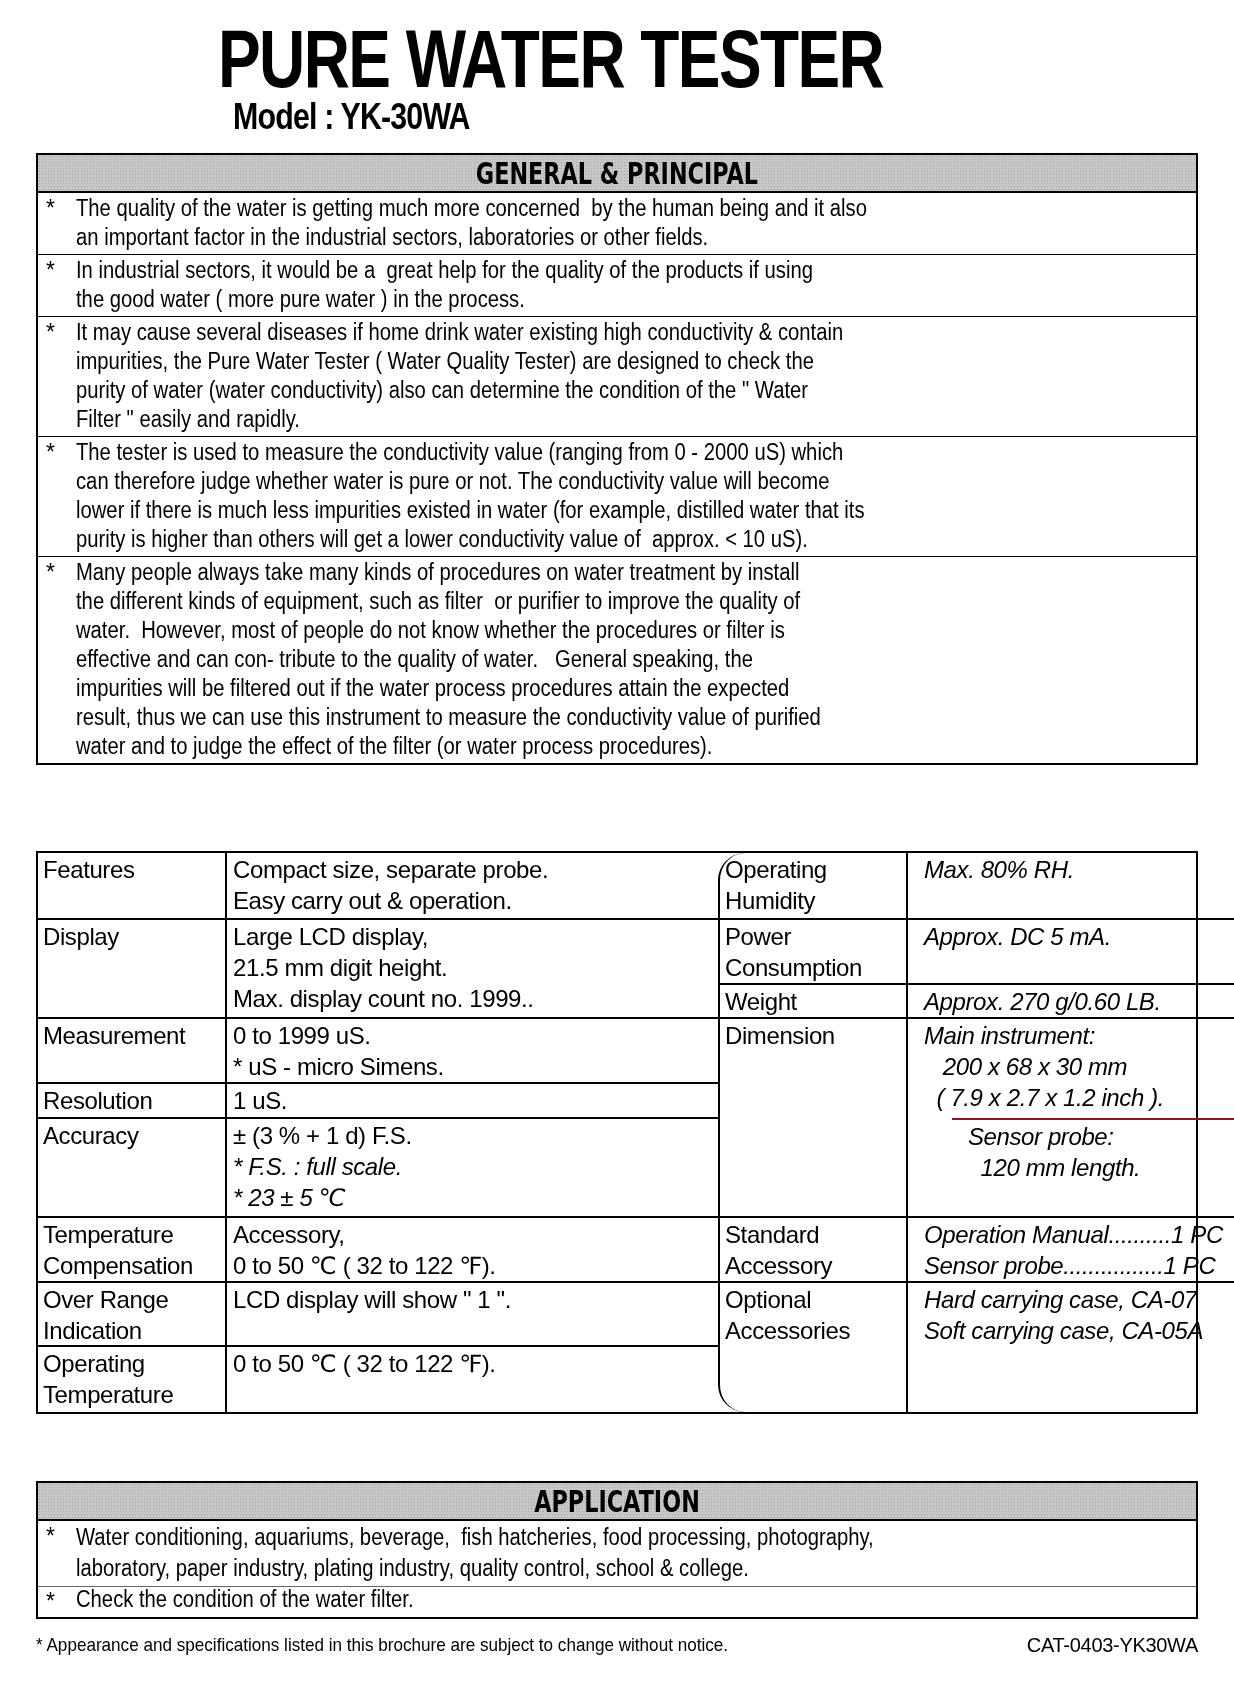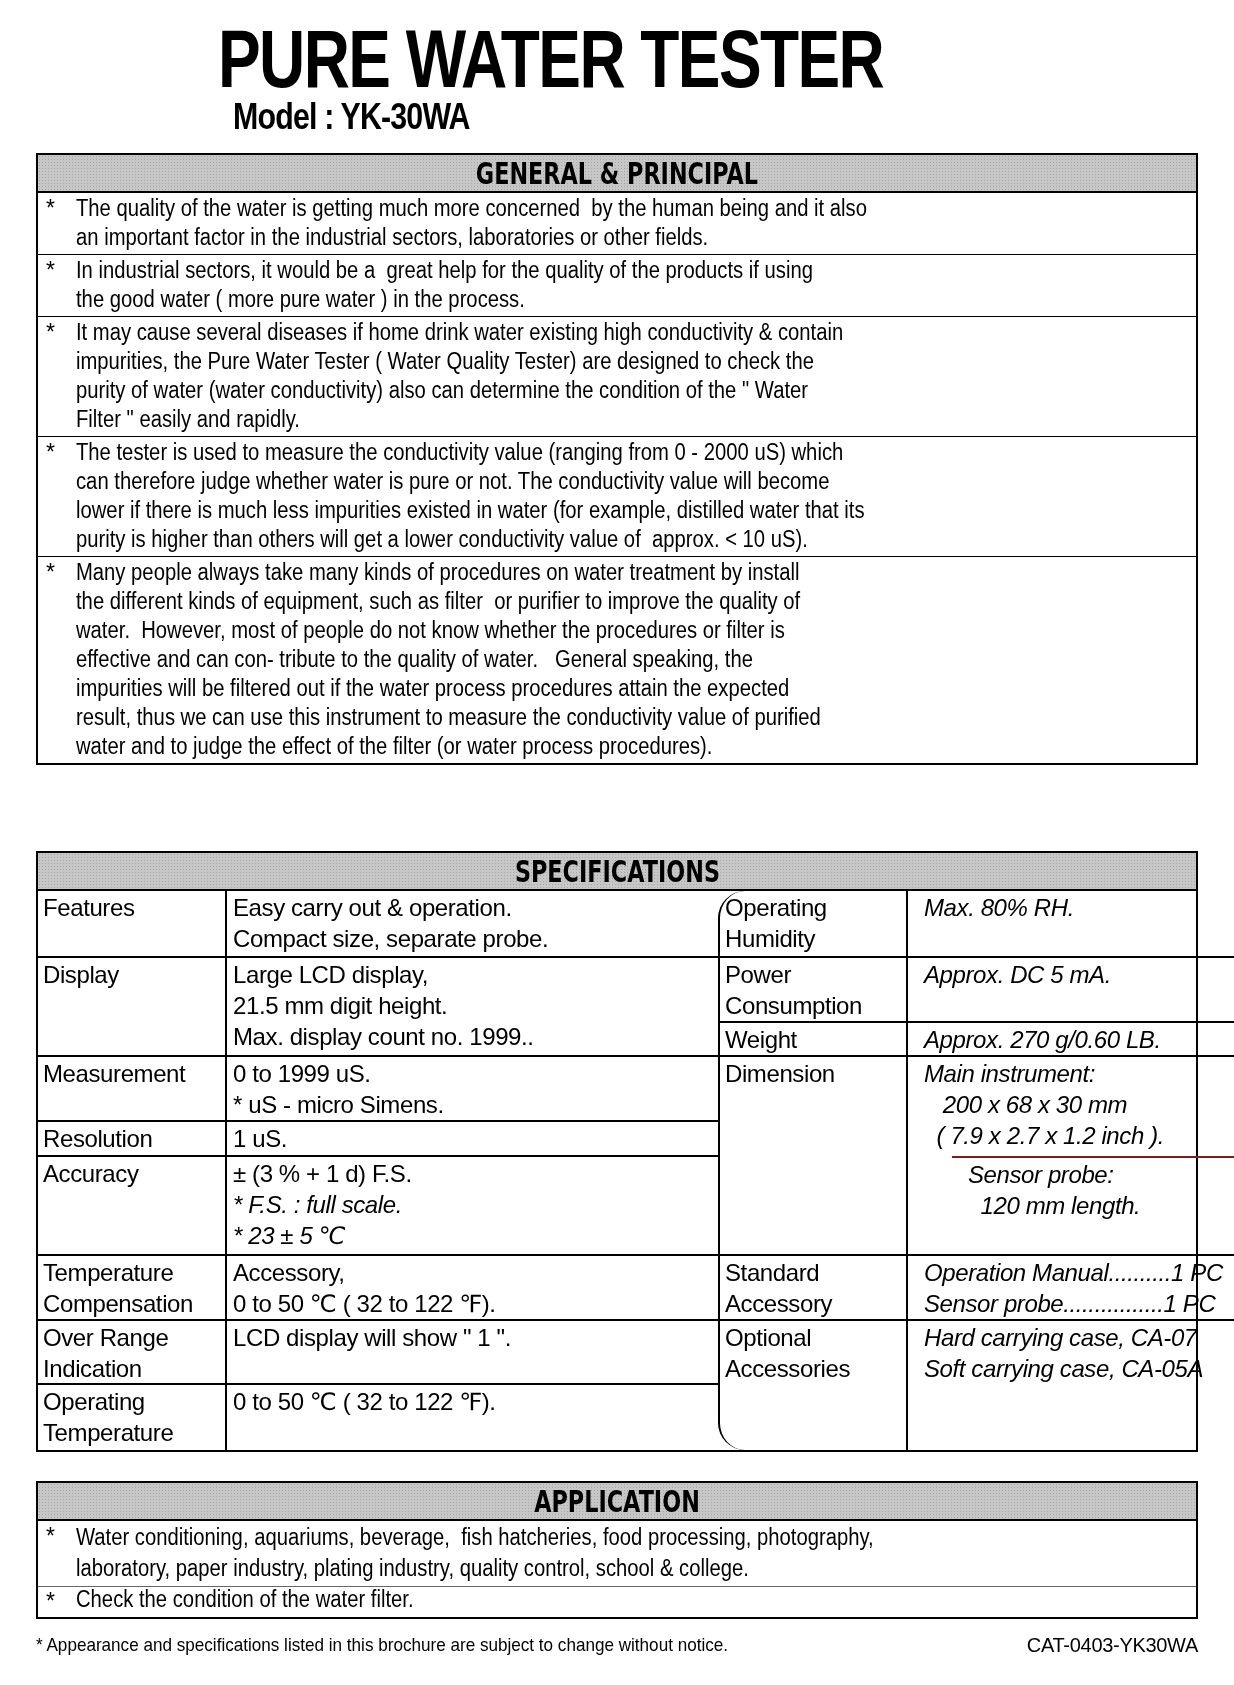--- a/index.html
+++ b/index.html
@@ -107,33 +107,30 @@
         <div class="gline">water.  However, most of people do not know whether the procedures or filter is</div>
         <div class="gline">effective and can con- tribute to the quality of water.   General speaking, the</div>
         <div class="gline">impurities will be filtered out if the water process procedures attain the expected</div>
         <div class="gline">result, thus we can use this instrument to measure the conductivity value of purified</div>
         <div class="gline">water and to judge the effect of the filter (or water process procedures).</div>
       </div>
     </div>
   </section>
 
   <section class="tbl" id="spec">
-    <div class="hdr">
-      <span class="hdrtxt">SPECIFICATIONS</span>
-    </div>
     <div class="spec-body">
 
       <div class="spec-half spec-left">
         <div class="srow" style="height:67px">
           <div class="slabel">
             <div class="sline">Features</div>
           </div>
           <div class="svalue">
+            <div class="sline">Compact size, separate probe.</div>
             <div class="sline">Easy carry out &amp; operation.</div>
-            <div class="sline">Compact size, separate probe.</div>
           </div>
         </div>
         <div class="srow" style="height:99px">
           <div class="slabel">
             <div class="sline">Display</div>
           </div>
           <div class="svalue">
             <div class="sline">Large LCD display,</div>
             <div class="sline">21.5 mm digit height.</div>
             <div class="sline">Max. display count no. 1999..</div>

